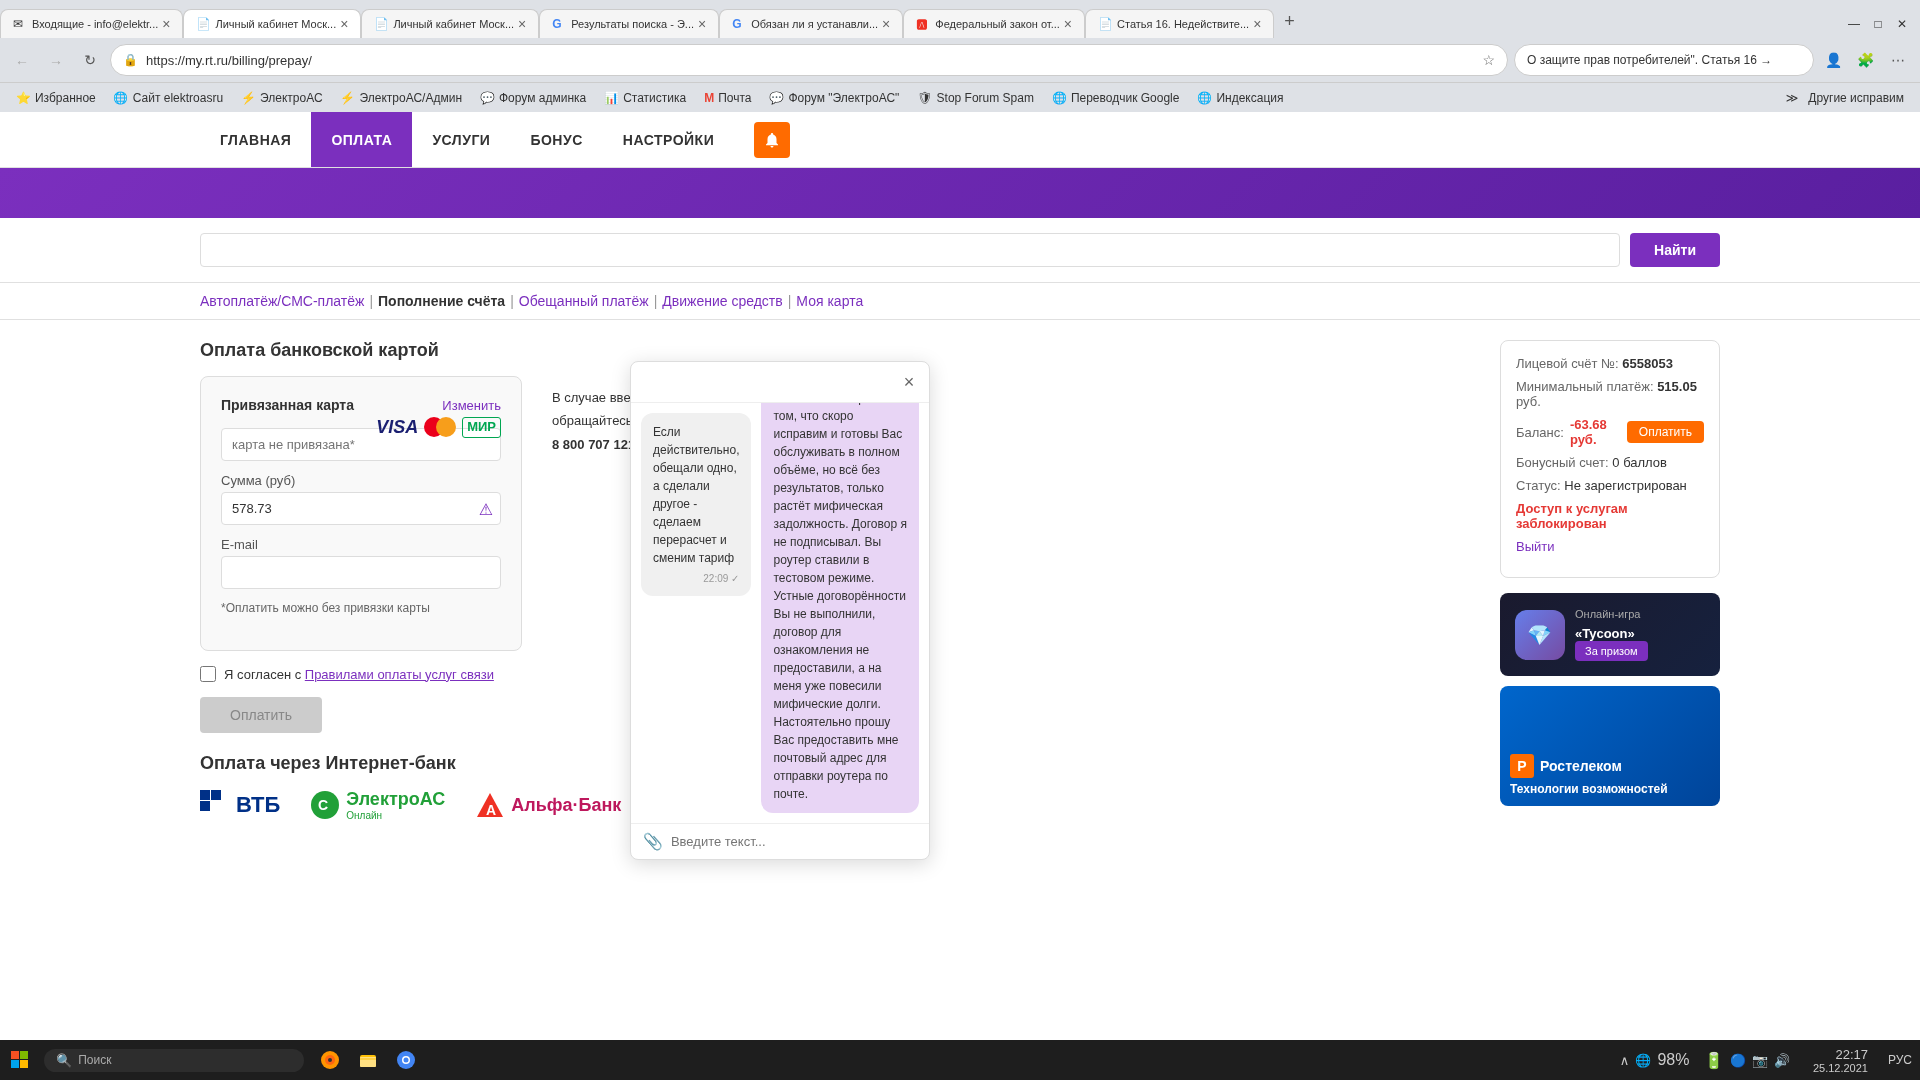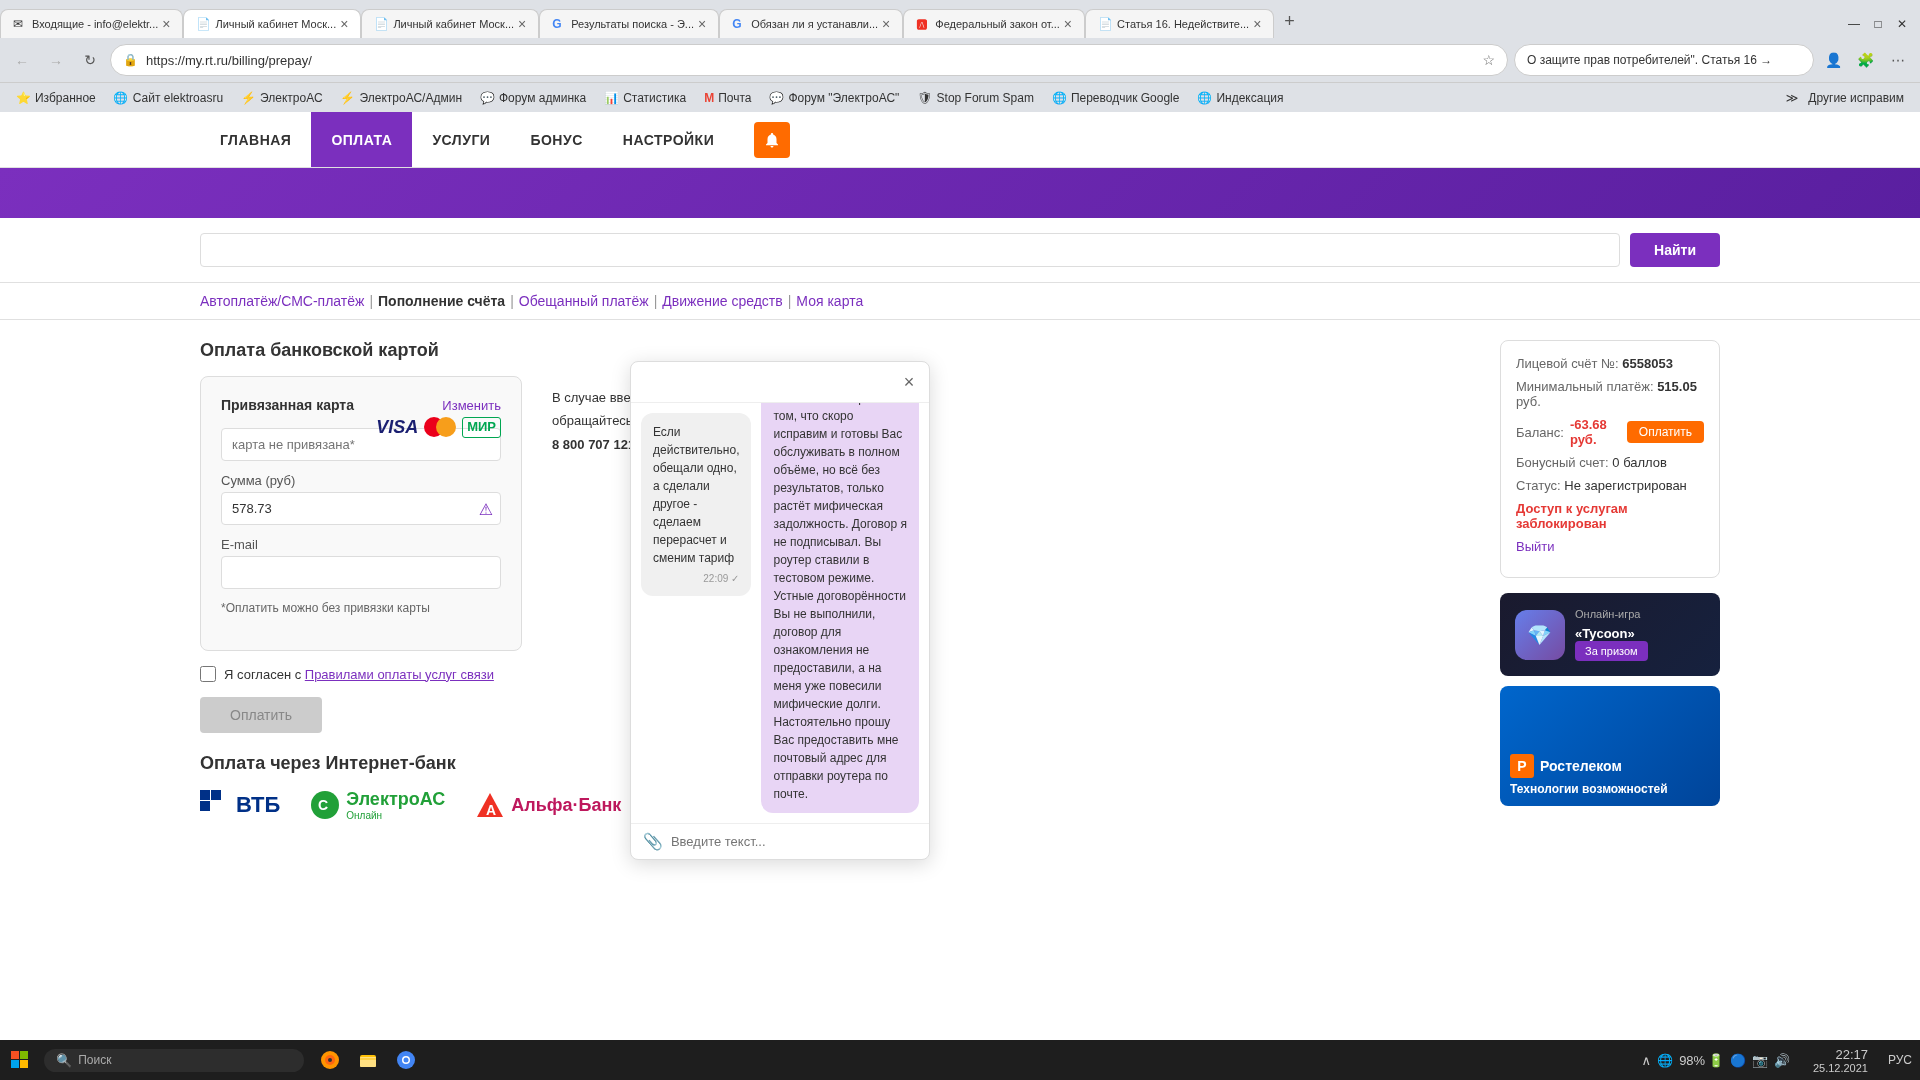--- a/index.html
+++ b/index.html
@@ -131,21 +131,21 @@
     
     .taskbar { position: fixed; bottom: 0; left: 0; width: 1920px; height: 40px; background: #1e1e1e; display: flex; align-items: center; }
     .start-btn { width: 40px; height: 40px; background: #1e1e1e; display: flex; align-items: center; justify-content: center; cursor: pointer; }
     .start-icon { width: 18px; height: 18px; }
     .search-taskbar { display: flex; align-items: center; background: #2d2d2d; margin: 0 4px; border-radius: 20px; padding: 4px 12px; width: 260px; gap: 6px; cursor: pointer; }
     .taskbar-icons { display: flex; gap: 2px; margin-left: 4px; }
     .tb-icon { width: 36px; height: 36px; display: flex; align-items: center; justify-content: center; cursor: pointer; }
     .taskbar-right { margin-left: auto; display: flex; align-items: center; }
     .system-tray { display: flex; align-items: center; gap: 6px; padding: 0 10px; }
     .tray-icon { font-size: 13px; color: #ccc; cursor: pointer; }
-    .battery { display: flex; align-items: center; gap: 3px; font-size: 13px; color: #ccc; }
+    .battery { display: flex; align-items: center; gap: 15px; font-size: 16px; color: #ccc; }
     .time-display { padding: 0 12px; text-align: right; }
     .time-text { font-size: 13px; color: #ccc; display: block; }
     .date-text { font-size: 11px; color: #ccc; display: block; }
     .lang-btn { color: #ccc; font-size: 12px; padding: 0 8px; cursor: pointer; }
   </style>
 </head>
 <body>
 
 <div class="browser-chrome">
 

